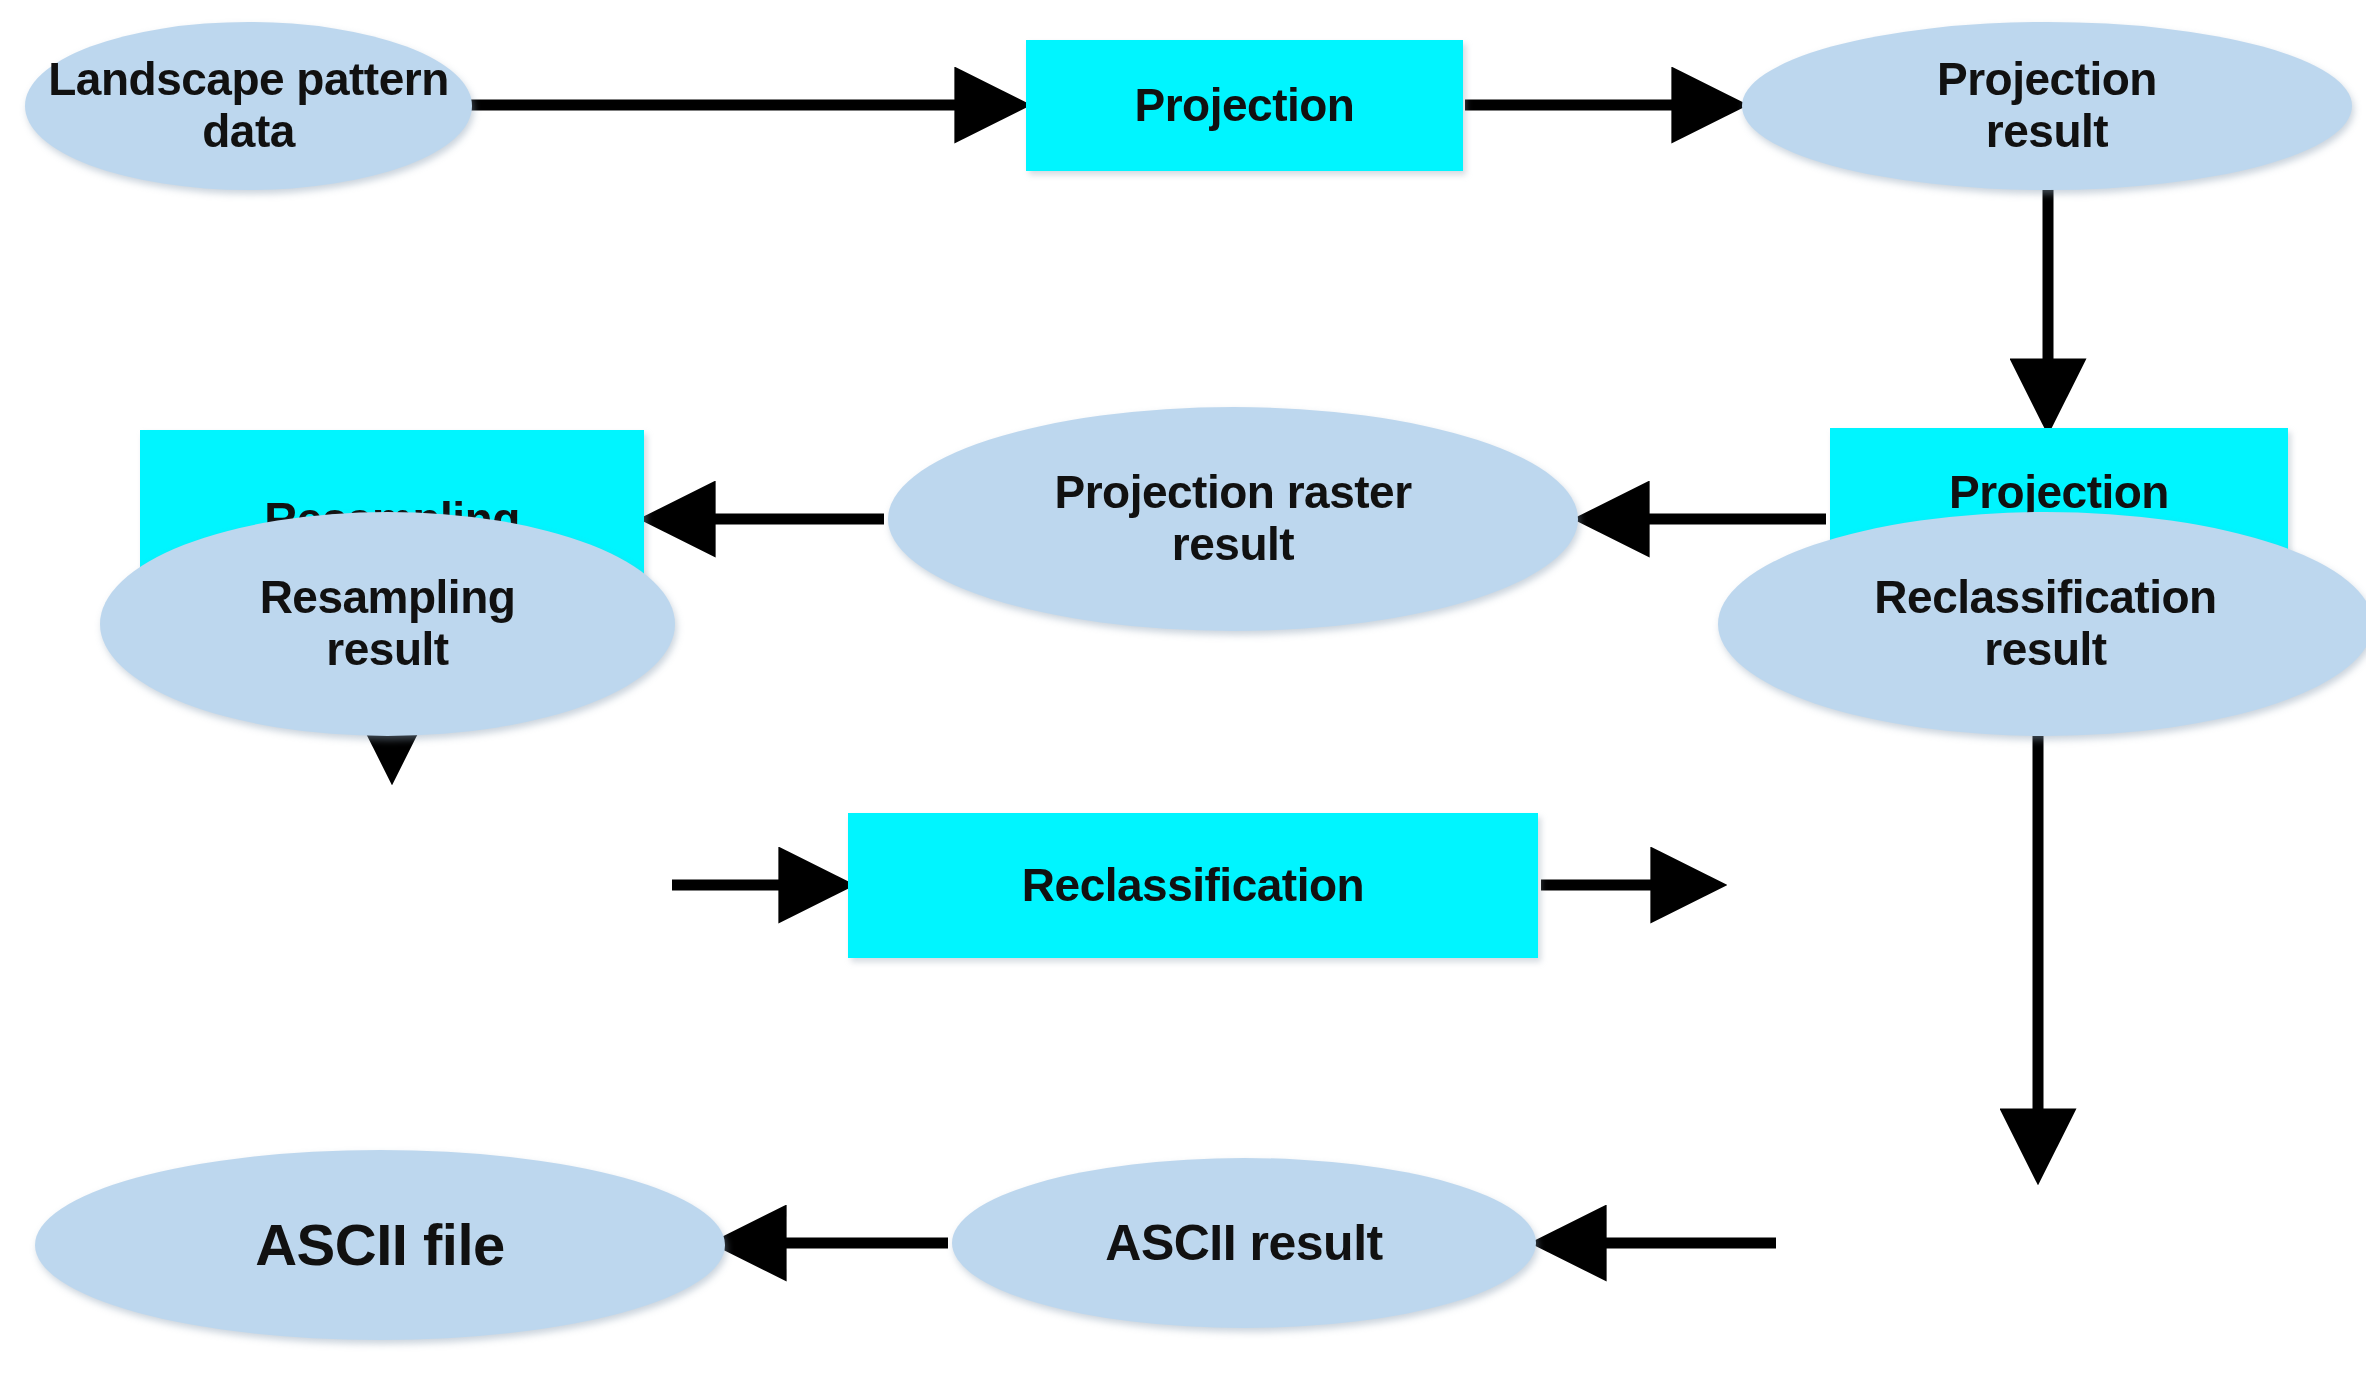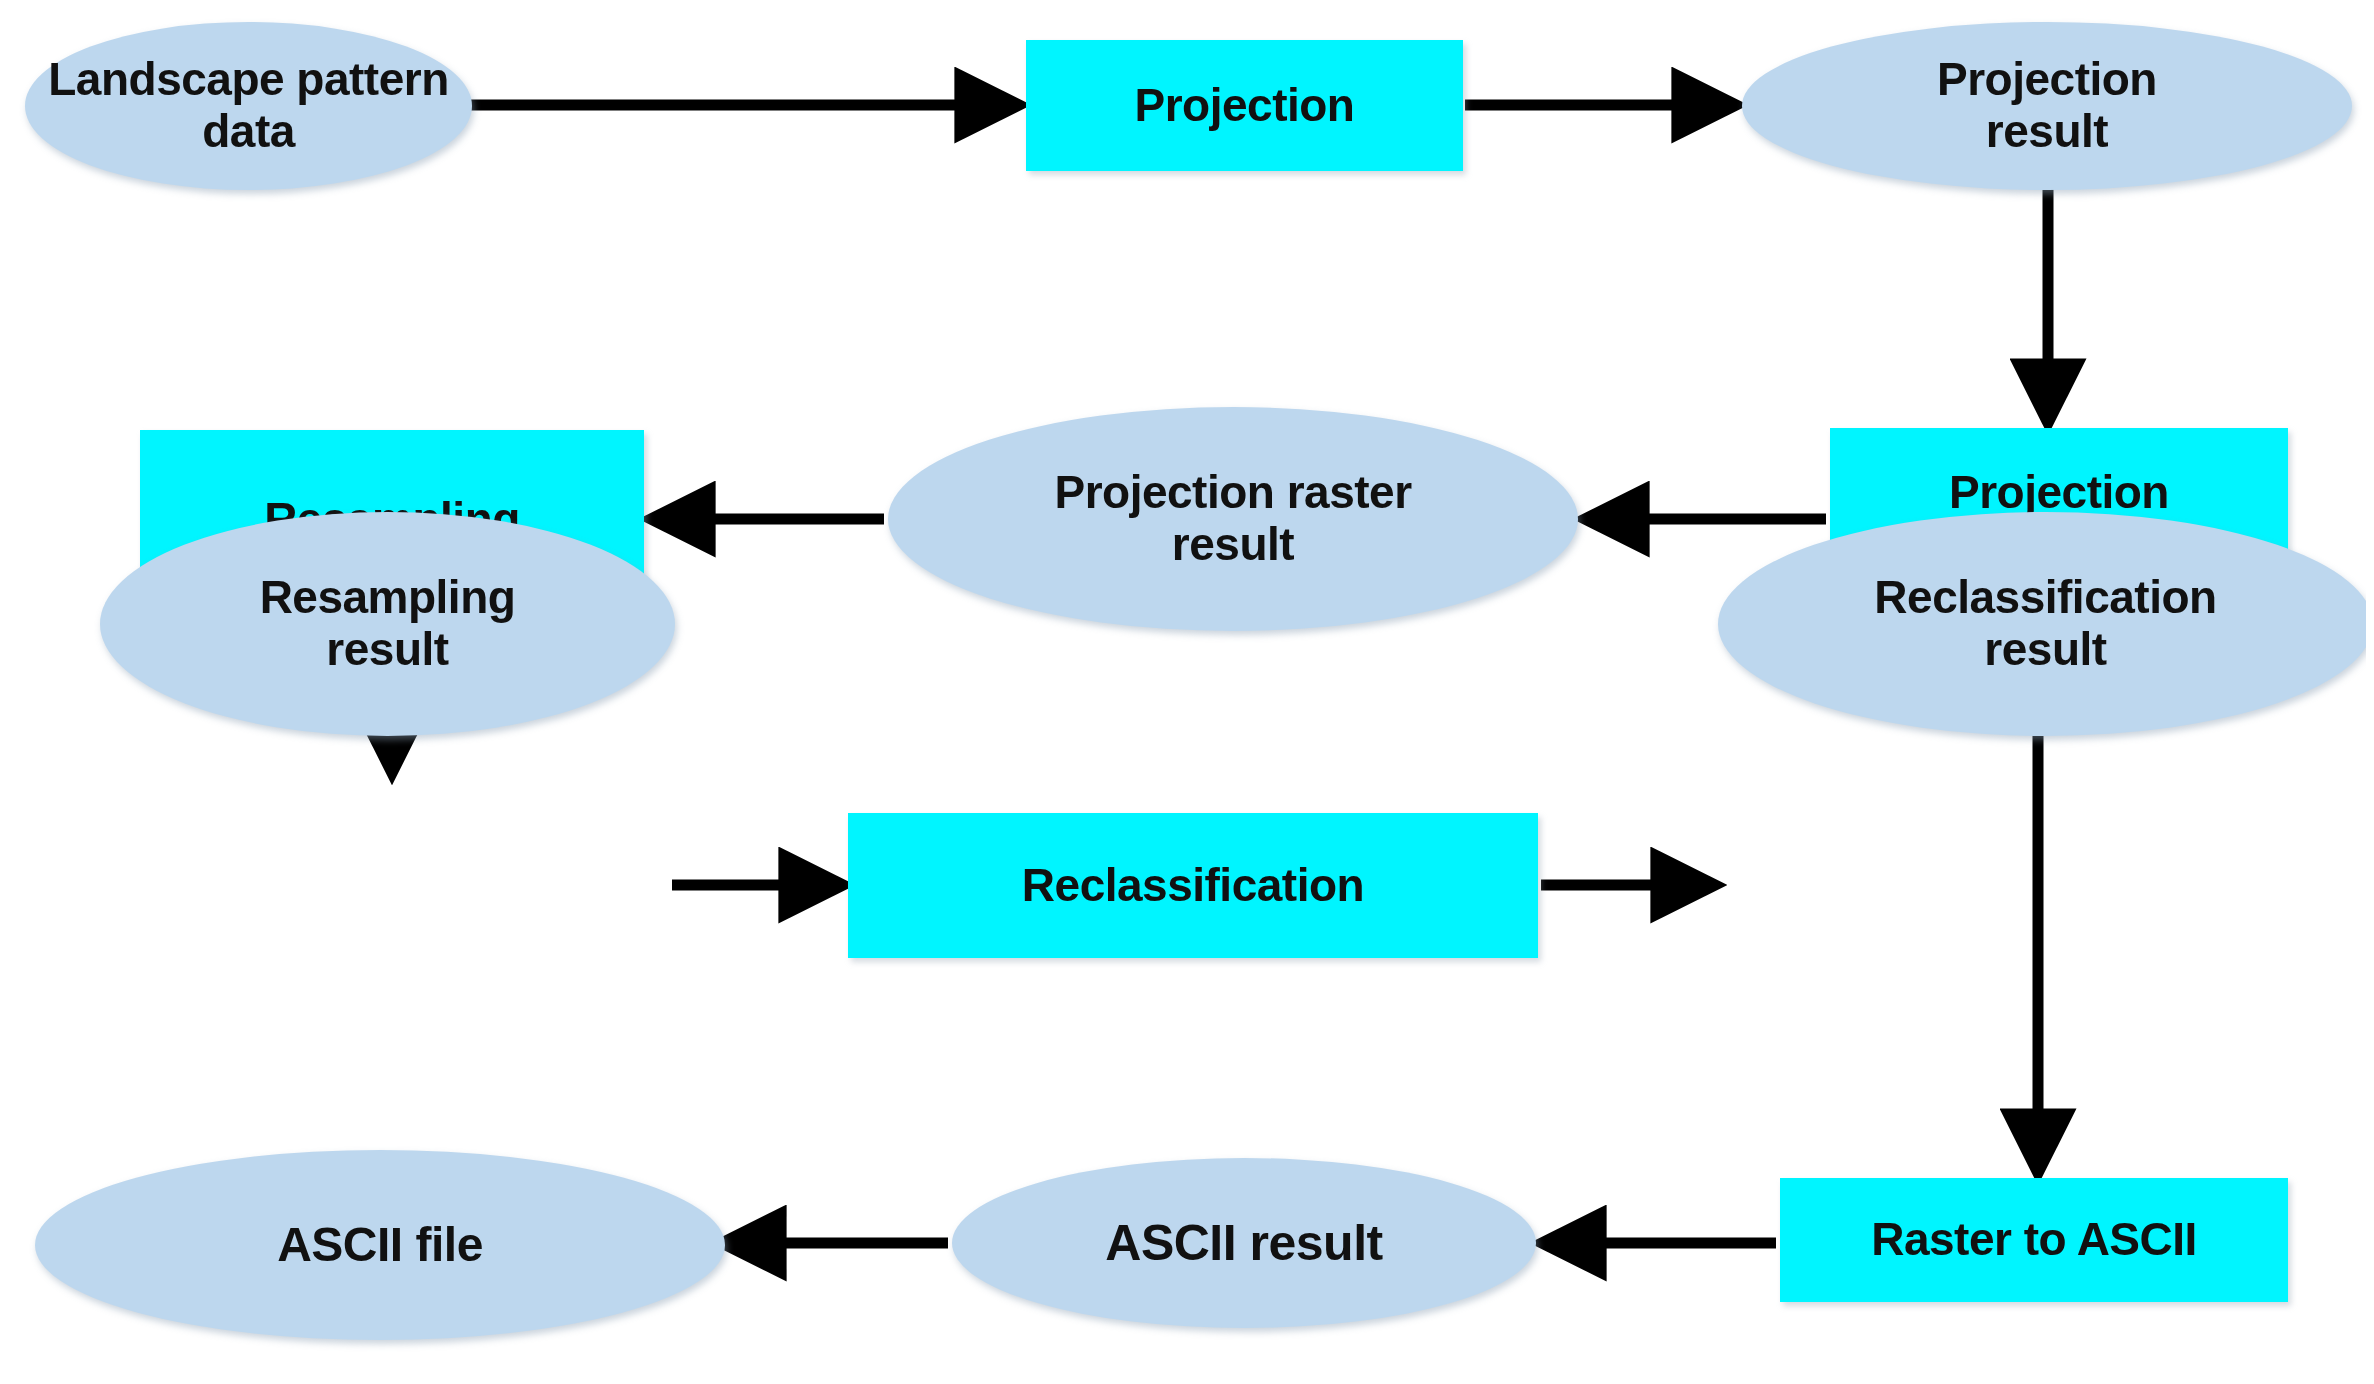--- a/index.html
+++ b/index.html
@@ -146,25 +146,22 @@
 
   <div class="node node-box" style="left: 848px; top: 813px; width: 690px; height: 145px; font-size: 46px; background: rgb(0, 245, 255); color: rgb(17, 17, 17);">
     <span class="node-label">Reclassification</span>
   </div>
 
   <div class="node node-ellipse" style="left: 1718px; top: 512px; width: 655px; height: 224px; font-size: 46px; background: rgb(189, 215, 238); color: rgb(17, 17, 17);">
     <span class="node-label">Reclassification
 result</span>
   </div>
 
-  <div class="node node-box" style="left: 1780px; top: 1178px; width: 508px; height: 124px; font-size: 46px; background: rgb(0, 245, 255); color: rgb(17, 17, 17);">
-    <span class="node-label">Raster to ASCII</span>
-  </div>
 
   <div class="node node-ellipse" style="left: 952px; top: 1158px; width: 584px; height: 170px; font-size: 50px; background: rgb(189, 215, 238); color: rgb(17, 17, 17);">
     <span class="node-label">ASCII result</span>
   </div>
 
-  <div class="node node-ellipse" style="left: 35px; top: 1150px; width: 690px; height: 190px; font-size: 48px; background: rgb(189, 215, 238); color: rgb(17, 17, 17);">
+  <div class="node node-ellipse" style="left: 35px; top: 1150px; width: 690px; height: 190px; font-size: 58px; background: rgb(189, 215, 238); color: rgb(17, 17, 17);">
     <span class="node-label">ASCII file</span>
   </div>
 
 </div>
 
 </body></html>

